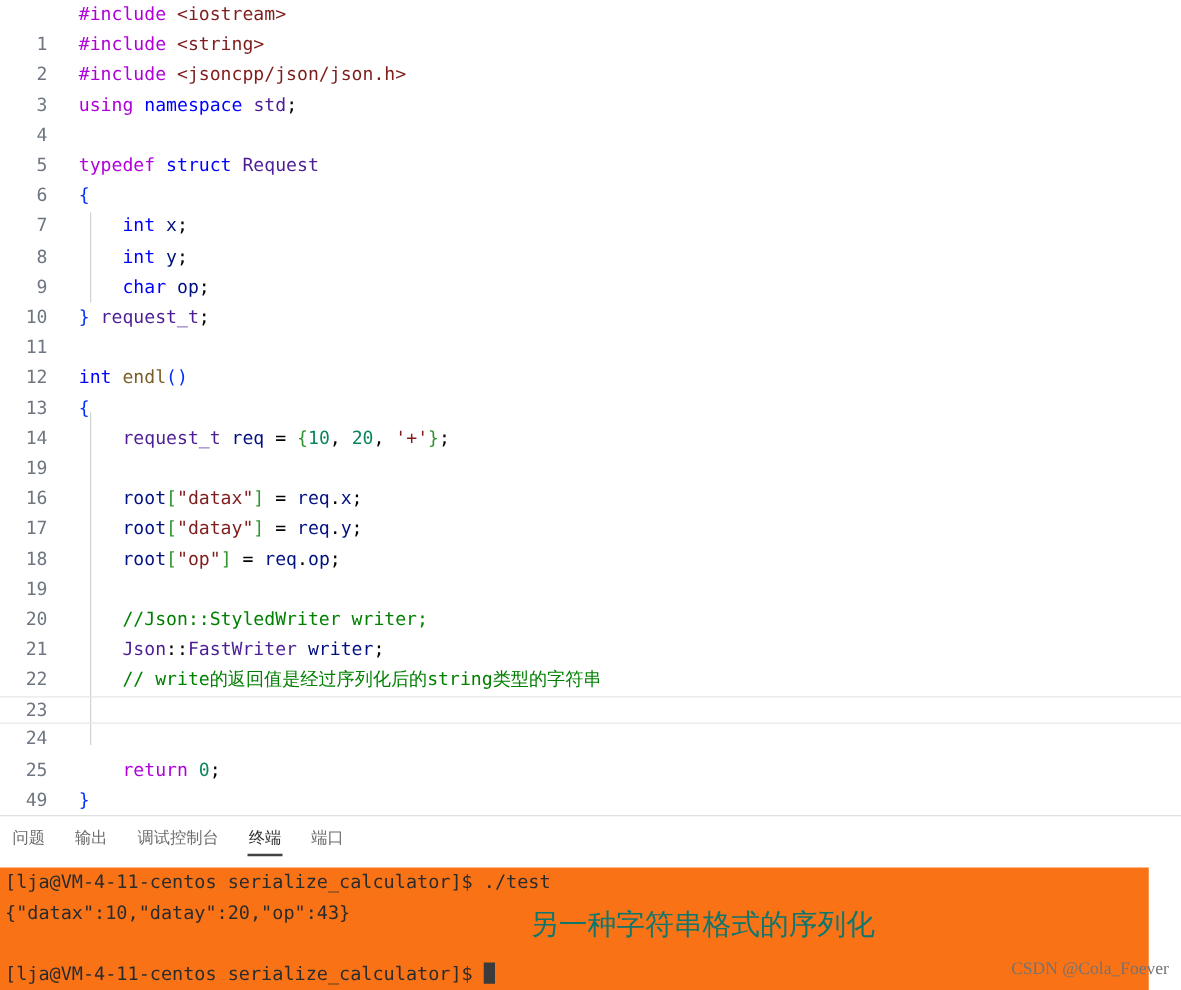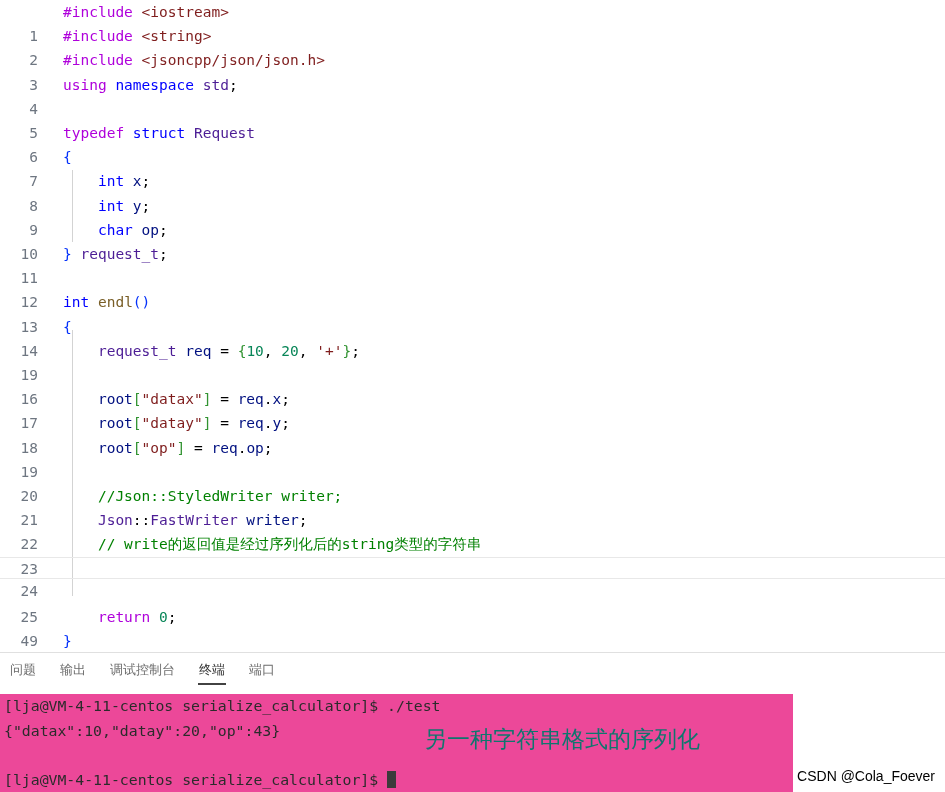--- a/index.html
+++ b/index.html
@@ -110,23 +110,23 @@
     left: 1px; right: 1px;
     bottom: 0px;
     height: 1.5px;
     background: #424242;
   }
 
   
   #terminal {
     position: absolute;
     left: 0; top: 694px;
-    width: 793px;
+    width: 919px;
     height: 98px;
-    background: #ec4899;
+    background: #f97316;
     overflow: hidden;
   }
   .term-line {
     height: 24.5px;
     line-height: 24.5px;
     white-space: pre;
     font-family: "DejaVu Sans Mono", "Liberation Mono", monospace;
     font-size: 14.8px;
     color: #2b2b2b;
     padding-left: 4px;
@@ -148,23 +148,23 @@
     font-size: 23px;
     color: #0f766e;
     white-space: pre;
   }
 
   
   #watermark {
     position: absolute;
     right: 10px;
     bottom: 8px;
-    font-family: Liberation Sans, sans-serif;
+    font-family: Liberation Serif, serif;
     font-size: 14px;
-    color: #000000;
+    color: #737373;
     white-space: pre;
   }
 </style>
 </head>
 <body>
 
 <div id="editor">
 
   <div class="guide" style="left:72px; top:170px; height:72px;"></div>
   <div class="guide" style="left:72px; top:330px; height:266px;"></div>

